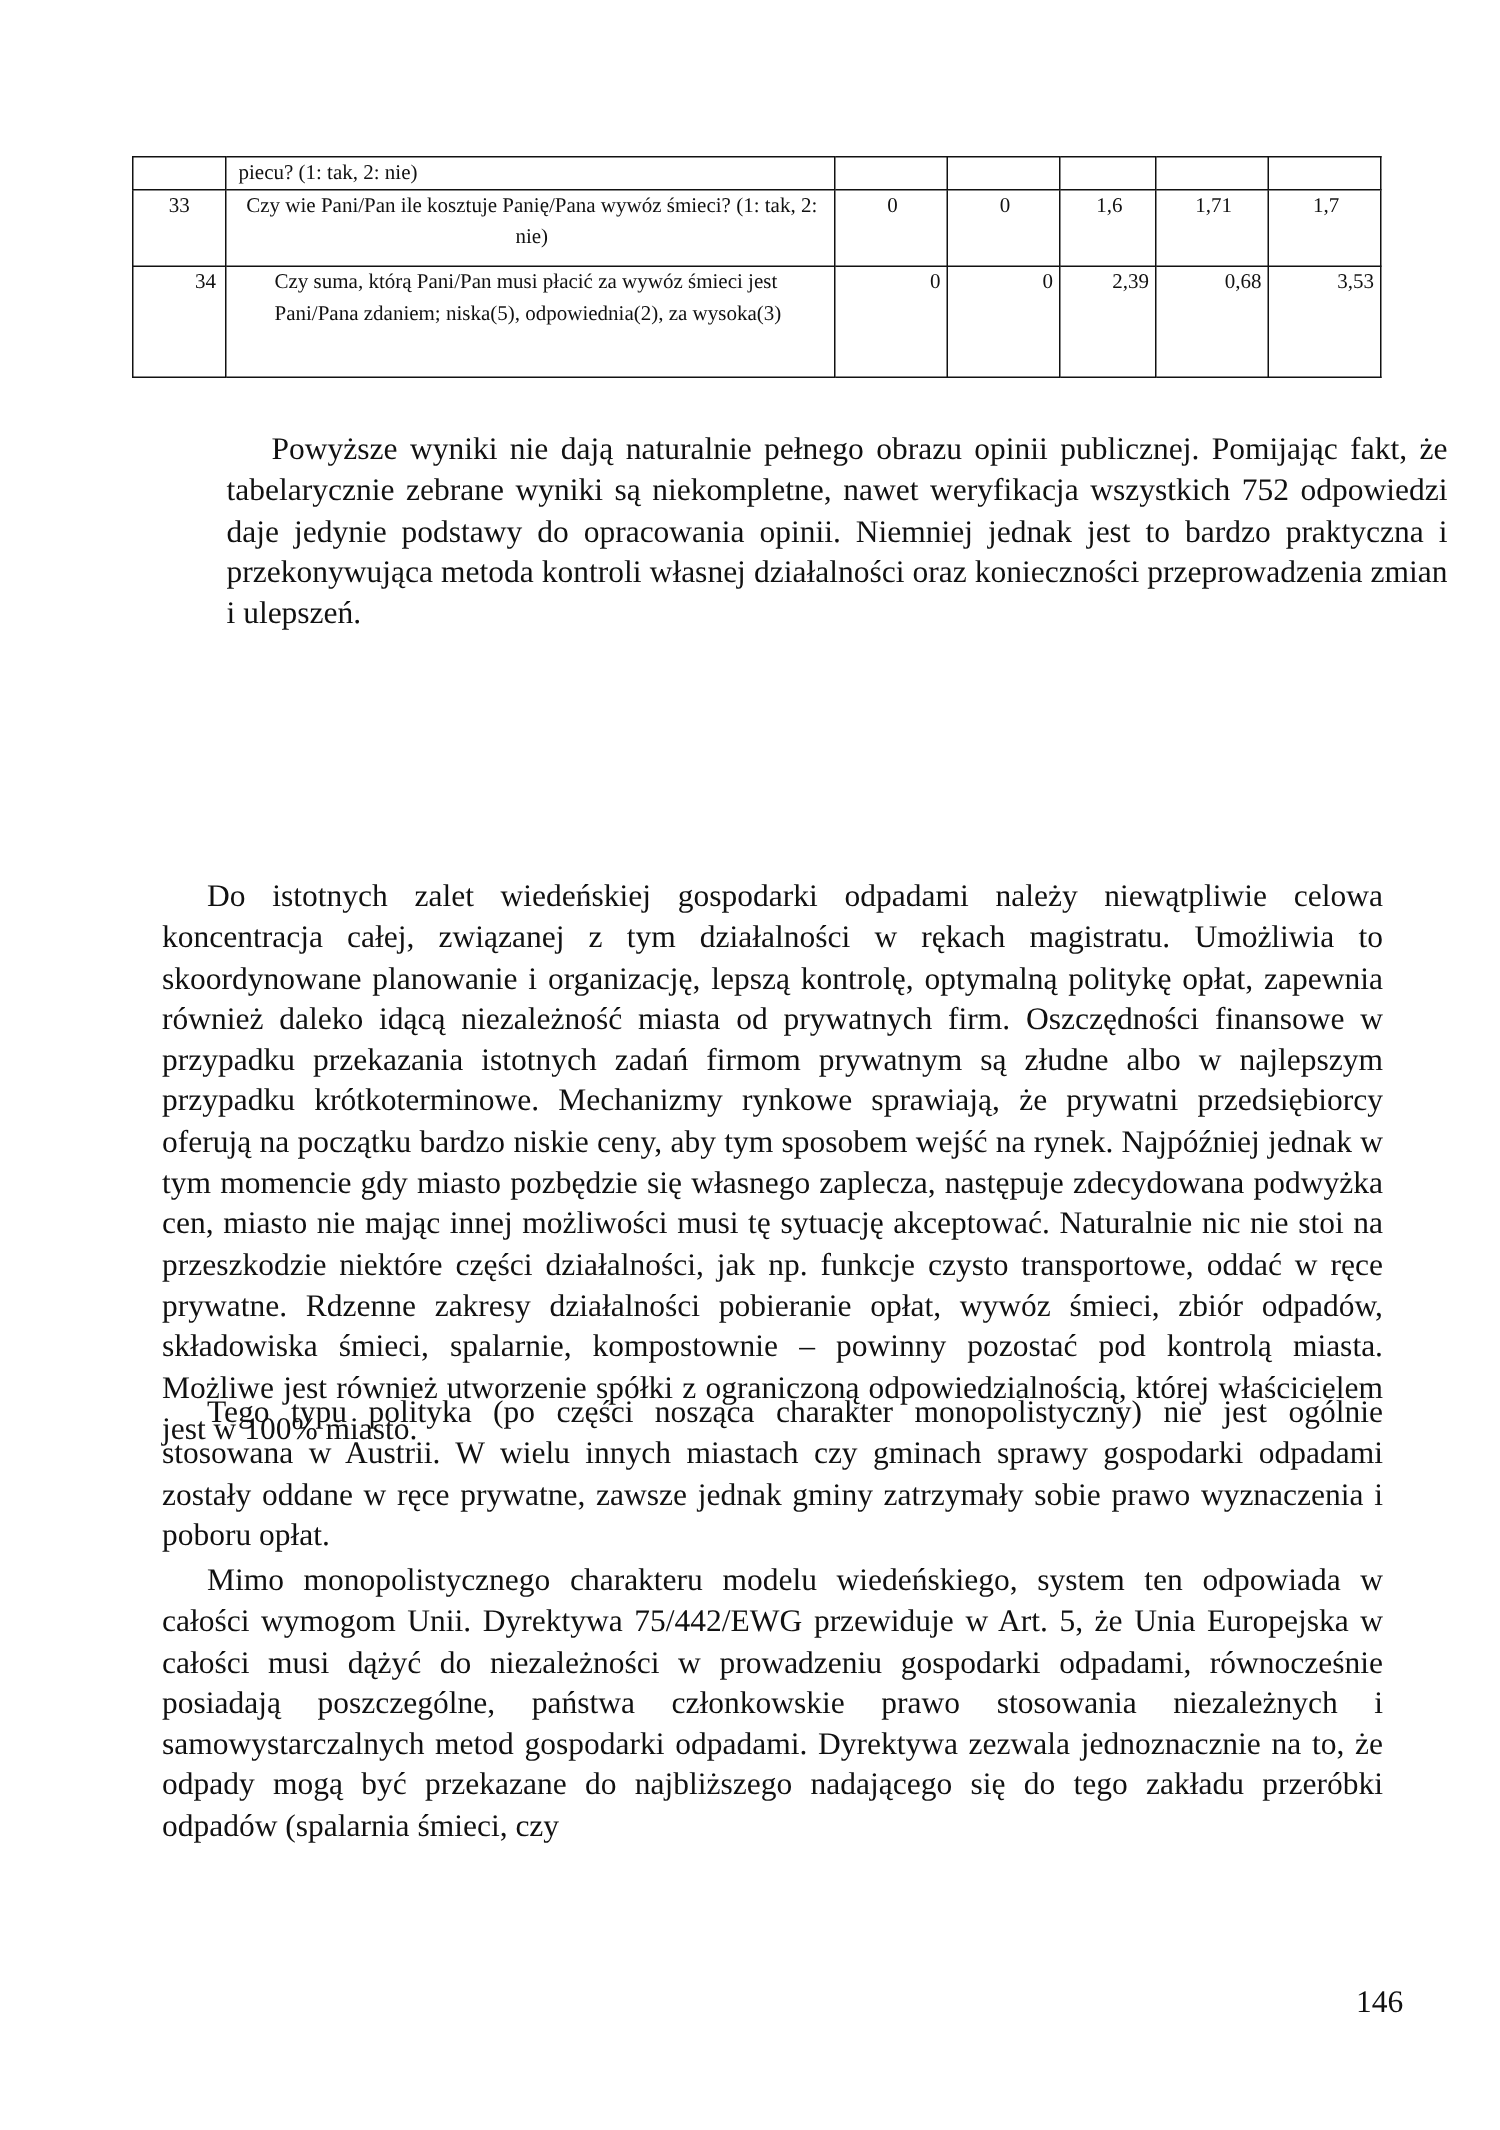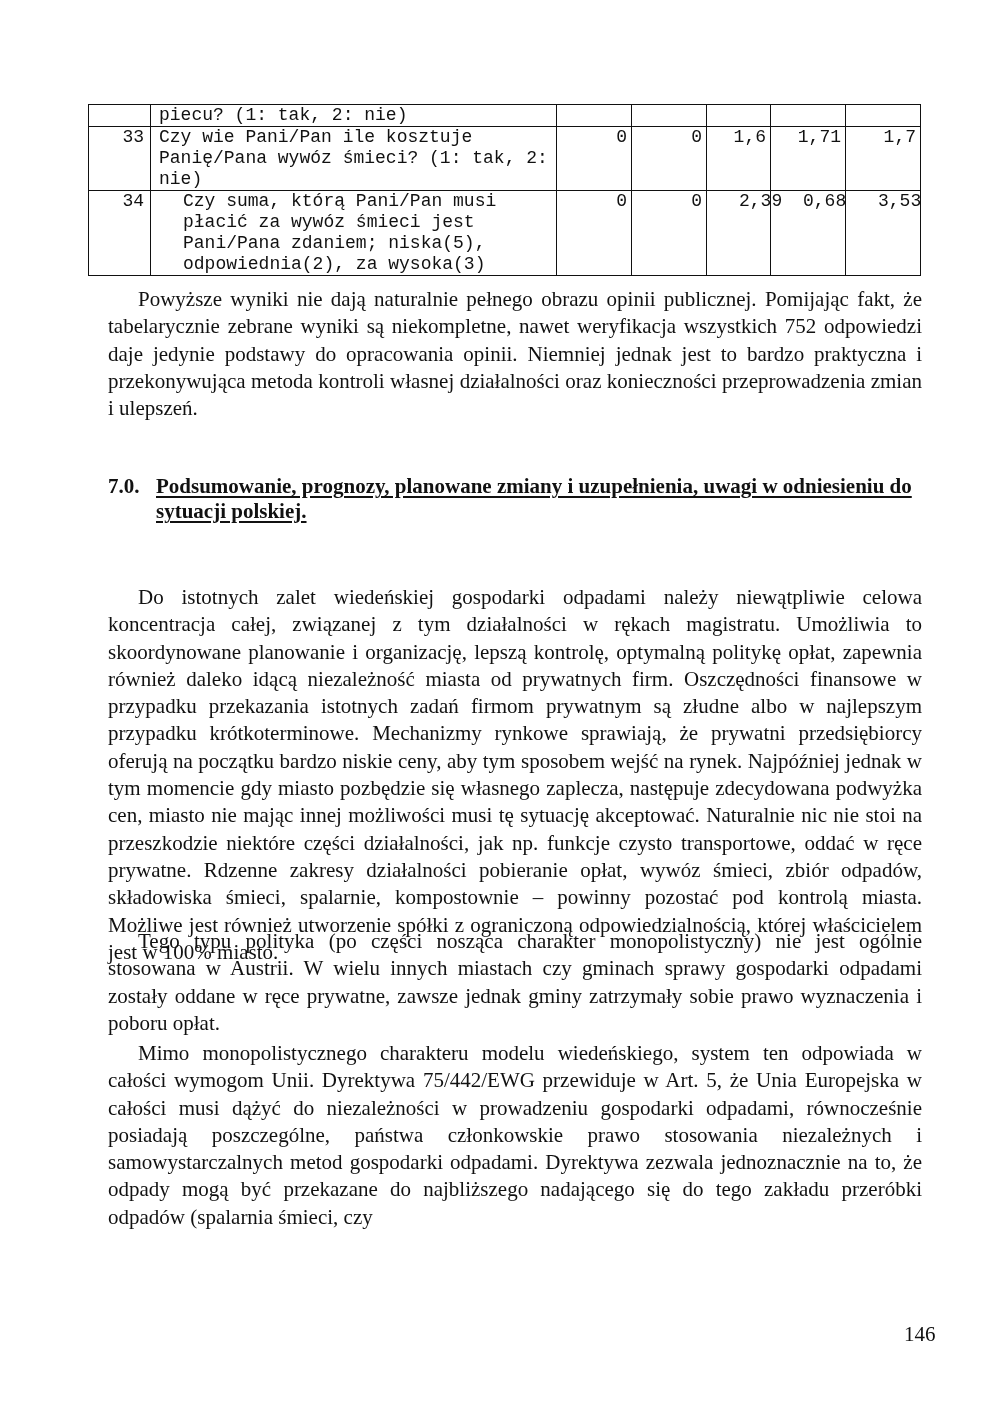--- a/index.html
+++ b/index.html
@@ -22,61 +22,60 @@
       width: 1000px;
       height: 1420px;
     }
     
     .survey-table {
       position: absolute;
       left: 88px;
       top: 104px;
       width: 832px;
       border-collapse: collapse;
-      font-size: 18px;
+      font-size: 14px;
       line-height: 21px;
       table-layout: fixed;
-      font-family: Liberation Mono, monospace;
     }
     .survey-table td {
       border: 1.6px solid #111;
       padding: 0 6px;
       vertical-align: top;
     }
     .survey-table td.num {
       text-align: right;
       padding-right: 6px;
     }
     .survey-table td.q {
       padding-left: 8px;
       text-align: left;
     }
     .survey-table td.val {
       text-align: right;
       padding-right: 4px;
     }
     .survey-table tr.row-cont td { height: 21px; }
-    .survey-table tr.row-33 td { height: 50px; }
+    .survey-table tr.row-33 td { height: 50px; text-align: center; }
     .survey-table tr.row-34 td { height: 73px; padding-left: 32px; }
 
     
     .para {
       position: absolute;
       left: 108px;
       width: 814px;
       font-size: 21px;
       line-height: 27.3px;
       text-align: justify;
       margin: 0;
     }
     .para .indent {
       display: inline-block;
       width: 30px;
     }
-    .para-1 { top: 286px; }
+    .para-1 { top: 286px; margin-left: 43px; }
     .para-2 { top: 584px; }
     .para-3 { top: 928px; }
     .para-4 { top: 1040px; }
 
     
     .section-heading {
       position: absolute;
       left: 108px;
       top: 474px;
       width: 814px;
@@ -145,24 +144,20 @@
       <td class="val">0</td>
       <td class="val">2,39</td>
       <td class="val">0,68</td>
       <td class="val">3,53</td>
     </tr>
   </tbody>
     </table>
 
   <p class="para para-1"><span class="indent"></span><span>Powyższe wyniki nie dają naturalnie pełnego obrazu opinii publicznej. Pomijając fakt, że tabelarycznie zebrane wyniki są niekompletne, nawet weryfikacja wszystkich 752 odpowiedzi daje jedynie podstawy do opracowania opinii. Niemniej jednak jest to bardzo praktyczna i przekonywująca metoda kontroli własnej działalności oraz konieczności przeprowadzenia zmian i ulepszeń.</span></p>
 
-  <div class="section-heading">
-    <span class="sec-num">7.0.</span>
-    <span class="sec-title">Podsumowanie, prognozy, planowane zmiany i uzupełnienia, uwagi w odniesieniu do sytuacji polskiej.</span>
-  </div>
 
   <p class="para para-2"><span class="indent"></span><span>Do istotnych zalet wiedeńskiej gospodarki odpadami należy niewątpliwie celowa koncentracja całej, związanej z tym działalności w rękach magistratu. Umożliwia to skoordynowane planowanie i organizację, lepszą kontrolę, optymalną politykę opłat, zapewnia również daleko idącą niezależność miasta od prywatnych firm. Oszczędności finansowe w przypadku przekazania istotnych zadań firmom prywatnym są złudne albo w najlepszym przypadku krótkoterminowe. Mechanizmy rynkowe sprawiają, że prywatni przedsiębiorcy oferują na początku bardzo niskie ceny, aby tym sposobem wejść na rynek. Najpóźniej jednak w tym momencie gdy miasto pozbędzie się własnego zaplecza, następuje zdecydowana podwyżka cen, miasto nie mając innej możliwości musi tę sytuację akceptować. Naturalnie nic nie stoi na przeszkodzie niektóre części działalności, jak np. funkcje czysto transportowe, oddać w ręce prywatne. Rdzenne zakresy działalności  pobieranie opłat, wywóz śmieci, zbiór odpadów, składowiska śmieci, spalarnie, kompostownie – powinny pozostać pod kontrolą miasta. Możliwe jest również utworzenie spółki z ograniczoną odpowiedzialnością, której właścicielem jest w 100% miasto.</span></p>
 
   <p class="para para-3"><span class="indent"></span><span>Tego typu polityka (po części nosząca charakter monopolistyczny) nie jest ogólnie stosowana w Austrii. W wielu innych miastach czy gminach sprawy gospodarki odpadami zostały oddane w ręce prywatne, zawsze jednak gminy zatrzymały sobie prawo wyznaczenia i poboru opłat.</span></p>
 
   <p class="para para-4"><span class="indent"></span><span>Mimo monopolistycznego charakteru modelu wiedeńskiego, system ten odpowiada w całości wymogom Unii. Dyrektywa 75/442/EWG przewiduje w Art. 5, że Unia Europejska w całości musi dążyć do niezależności w prowadzeniu gospodarki odpadami, równocześnie posiadają poszczególne, państwa członkowskie prawo stosowania niezależnych i samowystarczalnych metod gospodarki odpadami. Dyrektywa zezwala jednoznacznie na to, że odpady mogą być przekazane do najbliższego nadającego się do tego zakładu przeróbki odpadów (spalarnia śmieci, czy</span></p>
 
   <div class="page-number">146</div>
 
 </div>

